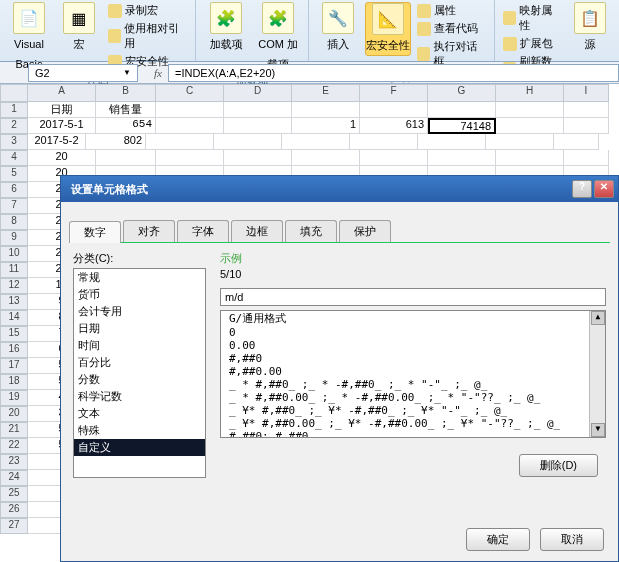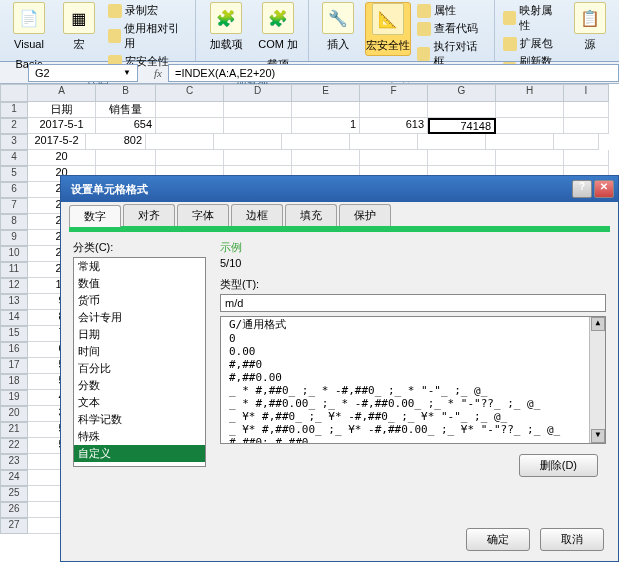--- a/index.html
+++ b/index.html
@@ -33,28 +33,28 @@
 .cell{border:1px solid #d4d8dc;border-top:0;border-left:0;padding:0 3px;text-align:right;overflow:hidden;white-space:nowrap}
 .cell.l{text-align:center}
 .sel{border:2px solid #000!important}
 
 
 .dialog{position:absolute;left:60px;top:175px;width:559px;height:387px;background:#f0f0f0;border:1px solid #2a5a9a}
 .titlebar{height:26px;background:linear-gradient(#3b7bc8,#2a5ea8);color:#fff;display:flex;align-items:center;justify-content:space-between;padding:0 4px 0 10px;font-weight:bold}
 .tbtns{display:flex;gap:2px}
 .tbtn{width:20px;height:18px;background:linear-gradient(#e8e8e8,#c8c8c8);border:1px solid #888;border-radius:2px;text-align:center;font-size:10px;cursor:pointer}
 .tbtn.x{background:linear-gradient(#e88,#c44);color:#fff}
-.tabs{display:flex;margin:2px 8px 0;border-bottom:6px solid #22c55e}
+.tabs{display:flex;margin:18px 8px 0;border-bottom:1px solid #22c55e}
 .tab{padding:3px 14px;border:1px solid #a0a0a0;border-bottom:0;background:#e8e8e8;margin-right:2px;cursor:pointer;border-radius:3px 3px 0 0}
 .tab.act{background:#f8f8f8;position:relative;top:1px}
 .body{padding:8px 12px;display:flex;gap:14px}
 .left{width:133px}
 .catlist{border:1px solid #888;background:#fff;height:210px;overflow:auto}
 .catlist div{padding:1px 4px;cursor:pointer}
-.catlist .sel2{background:#15803d;color:#fff}
+.catlist .sel2{background:#0f172a;color:#fff}
 .right{flex:1}
 .lbl{color:#37a337;font-size:11px;margin-bottom:2px}
 .sample{margin-bottom:8px}
 .typein{width:100%;border:1px solid #888;padding:2px 4px;margin-bottom:4px;background:#fff}
 .typelist{border:1px solid #888;background:#fff;height:128px;overflow:auto;position:relative}
 .typelist div{padding:0 4px;font-family:SimSun,monospace;white-space:nowrap}
 .sbar{position:absolute;right:0;top:0;width:16px;height:100%;background:#e8e8e8;border-left:1px solid #bbb;display:flex;flex-direction:column;justify-content:space-between;align-items:center}
 .sbt{width:14px;height:14px;background:#d0d0d0;border:1px solid #999;font-size:8px;text-align:center}
 .desc{margin:8px 0;font-size:11px}
 .dbtns{position:absolute;bottom:10px;right:14px;display:flex;gap:10px}
@@ -190,21 +190,21 @@
         <div class="cell" style="width: 68px;"></div>
         <div class="cell" style="width: 68px;"></div>
         <div class="cell" style="width: 68px;"></div>
         <div class="cell" style="width: 68px;"></div>
         <div class="cell" style="width: 68px;"></div>
         <div class="cell" style="width: 45px;"></div>
       </div>
       <div class="row">
         <div class="rh">2</div>
         <div class="cell l" style="width: 68px;">2017-5-1</div>
-        <div class="cell" style="width: 60px;">654</div>
+        <div class="cell" style="width: 60px; font-family: Liberation Mono, monospace;">654</div>
         <div class="cell" style="width: 68px;"></div>
         <div class="cell" style="width: 68px;"></div>
         <div class="cell" style="width: 68px;">1</div>
         <div class="cell" style="width: 68px;">613</div>
         <div class="cell sel" style="width: 68px;">74148</div>
         <div class="cell" style="width: 68px;"></div>
         <div class="cell" style="width: 45px;"></div>
       </div>
       <div class="row">
         <div class="rh">3</div>
@@ -523,37 +523,35 @@
       <div class="tab">字体</div>
       <div class="tab">边框</div>
       <div class="tab">填充</div>
       <div class="tab">保护</div>
     </div>
  <div class="body">
   <div class="left">
    <div style="margin-bottom:2px">分类(C):</div>
    <div class="catlist" id="catlist">
           <div>常规</div>
-          <div>数值</div>
           <div>货币</div>
           <div>会计专用</div>
           <div>日期</div>
           <div>时间</div>
           <div>百分比</div>
           <div>分数</div>
+          <div>科学记数</div>
           <div>文本</div>
-          <div>科学记数</div>
           <div>特殊</div>
           <div class="sel2">自定义</div>
         </div>
   </div>
   <div class="right">
    <div class="lbl">示例</div>
    <div class="sample">5/10</div>
-   <div style="margin-bottom:2px">类型(T):</div>
    <input class="typein" value="m/d" style="">
    <div class="typelist">
     <div id="tlist">
             <div>G/通用格式</div>
             <div>0</div>
             <div>0.00</div>
             <div>#,##0</div>
             <div>#,##0.00</div>
             <div>_ * #,##0_ ;_ * -#,##0_ ;_ * "-"_ ;_ @_ </div>
             <div>_ * #,##0.00_ ;_ * -#,##0.00_ ;_ * "-"??_ ;_ @_ </div>

